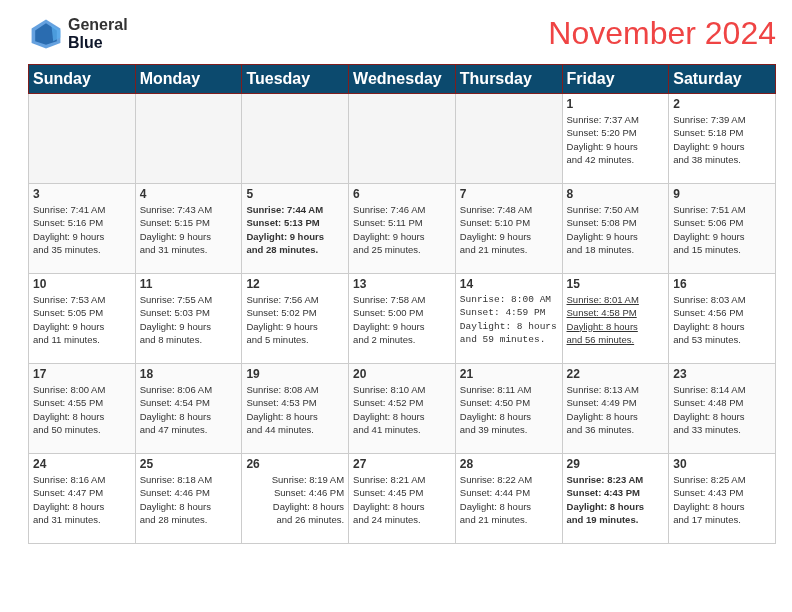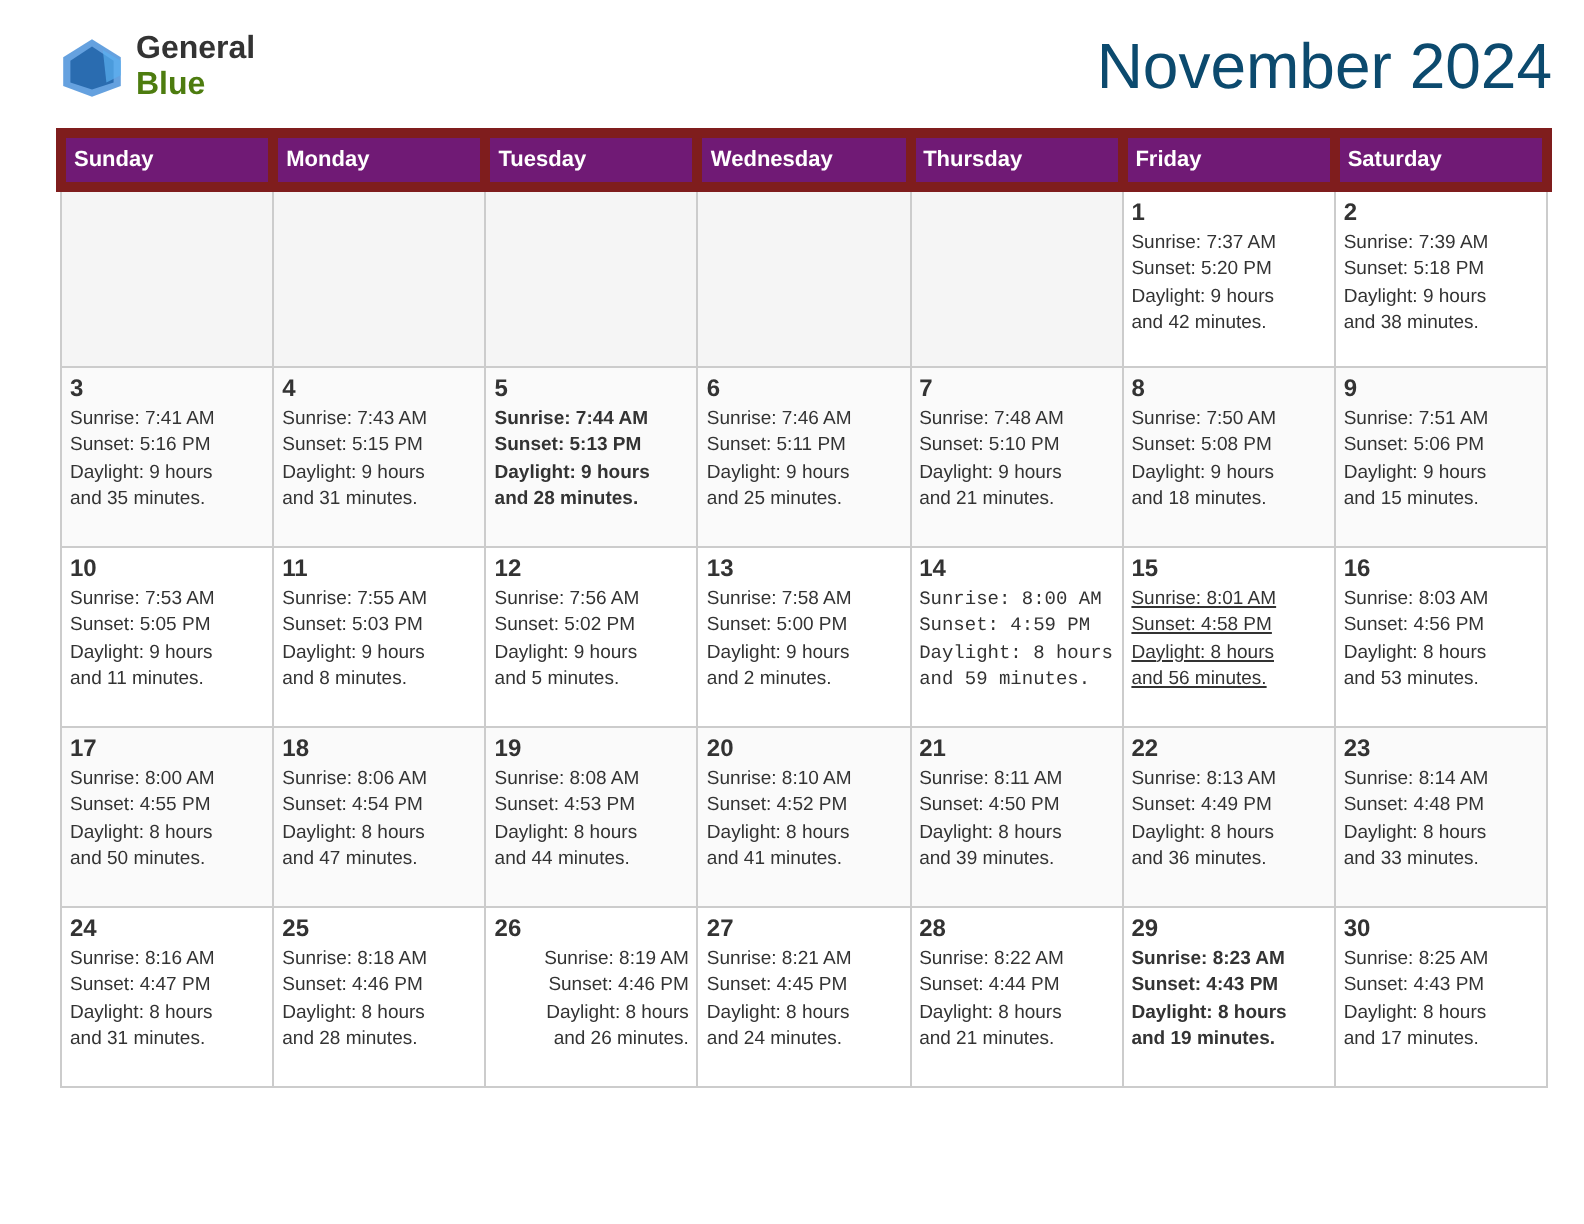--- a/index.html
+++ b/index.html
@@ -33,52 +33,52 @@
       line-height: 1.1;
     }
     .logo-general {
       font-size: 16px;
       font-weight: bold;
       color: #333;
     }
     .logo-blue {
       font-size: 16px;
       font-weight: bold;
-      color: #4d7c0f;
+      color: #0f172a;
     }
     .logo-icon {
       width: 36px;
       height: 36px;
     }
     .title-block {
       text-align: right;
     }
     .month-title {
       font-size: 32px;
       font-weight: normal;
-      color: #0c4a6e;
+      color: #ef4444;
       line-height: 1.1;
     }
     .location {
       font-size: 14px;
       color: #555;
     }
     .calendar {
       width: 100%;
       border-collapse: collapse;
       table-layout: fixed;
     }
     .calendar th {
-      background: #701a75;
+      background: #0c4a6e;
       color: #fff;
-      font-size: 11px;
+      font-size: 16px;
       font-weight: bold;
       padding: 5px 4px;
       text-align: left;
-      border: 5px solid #7f1d1d;
+      border: 1px solid #7f1d1d;
     }
     .calendar td {
       border: 1px solid #ccc;
       vertical-align: top;
       padding: 3px 4px;
       font-size: 10px;
       color: #333;
       height: 90px;
       background: #fff;
     }

